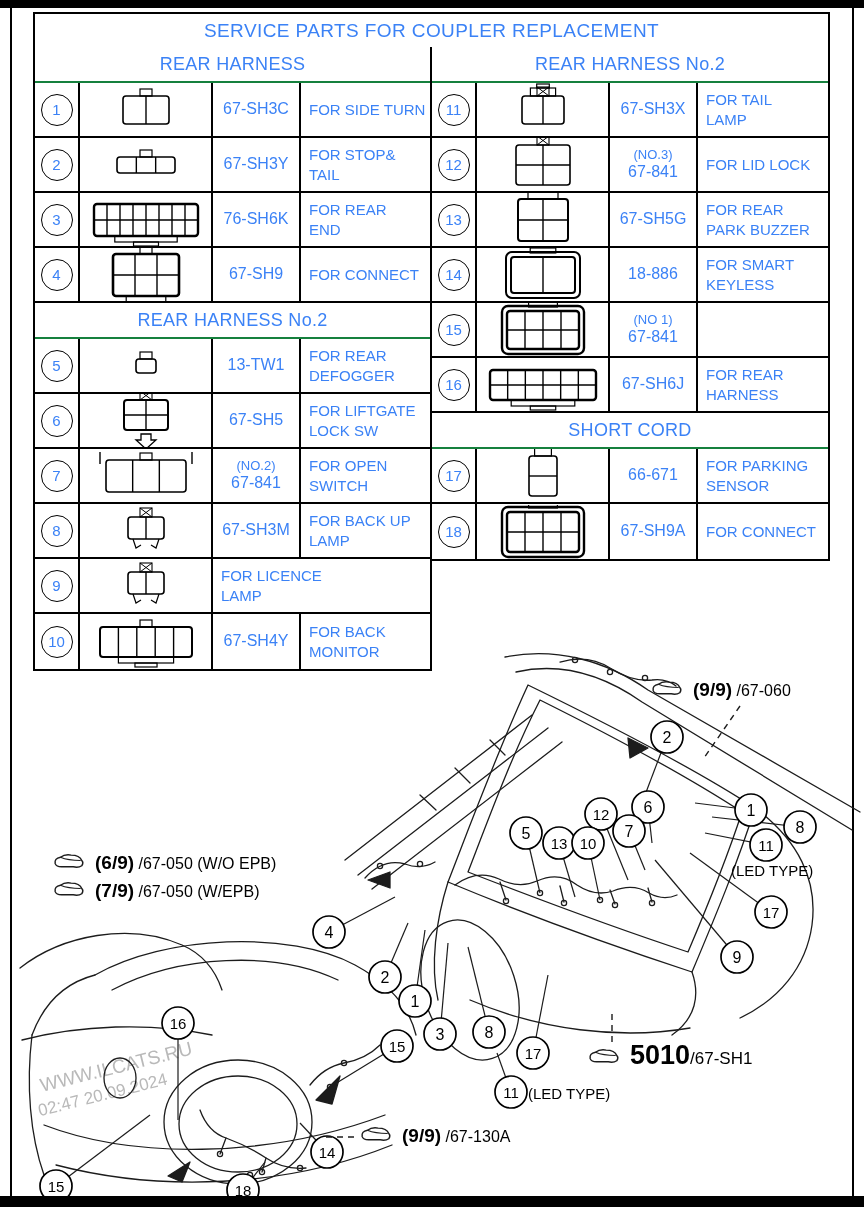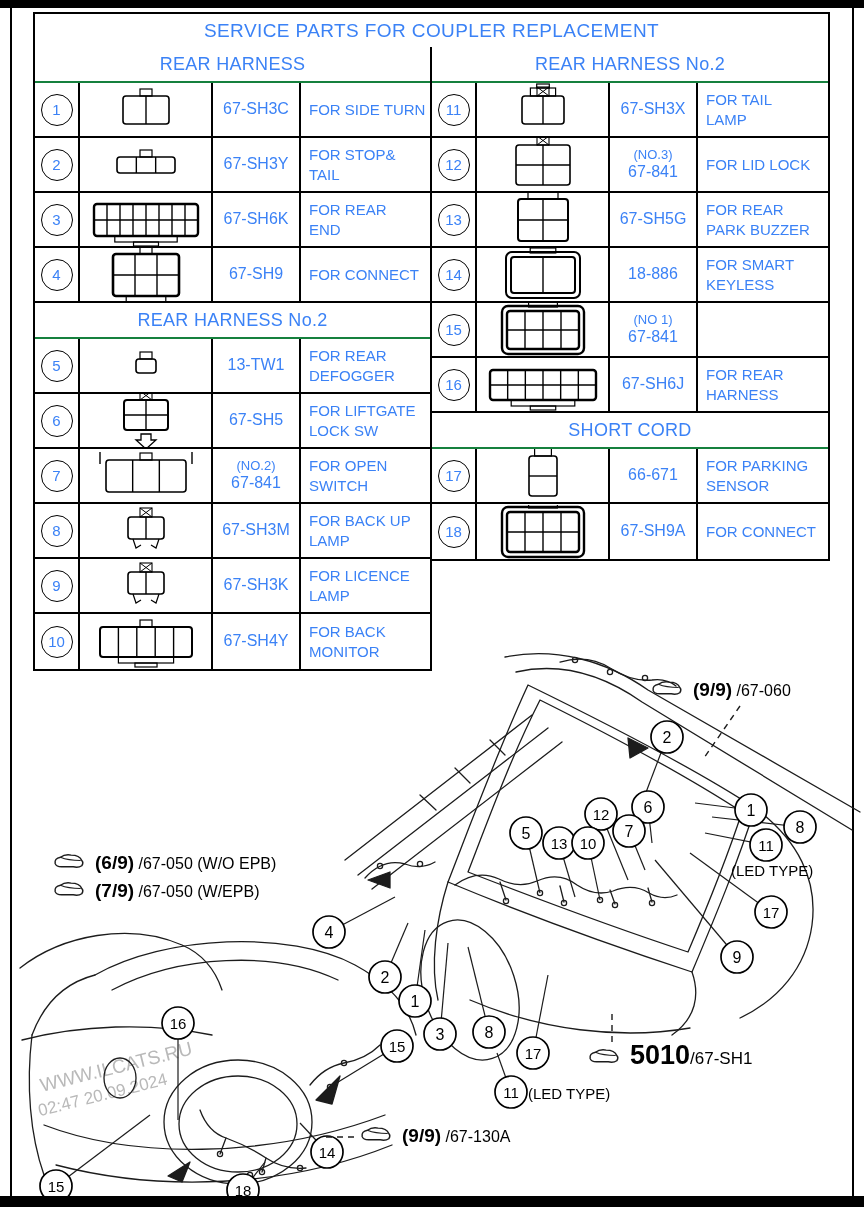--- a/index.html
+++ b/index.html
@@ -100,21 +100,21 @@
             <line x1="73" y1="11" x2="73" y2="43" stroke="#000" fill="none" stroke-width="1.4"></line>
             <line x1="86" y1="11" x2="86" y2="43" stroke="#000" fill="none" stroke-width="1.4"></line>
             <line x1="99" y1="11" x2="99" y2="43" stroke="#000" fill="none" stroke-width="1.4"></line>
             <line x1="8" y1="27" x2="112" y2="27" stroke="#000" fill="none" stroke-width="1.4"></line>
             <rect x="28.8" y="43" width="62.4" height="6" stroke="#000" fill="none" stroke-width="1.2"></rect>
             <rect x="47.519999999999996" y="49" width="24.96" height="4" stroke="#000" fill="none" stroke-width="1.2"></rect>
           </svg>
       </div>
       <div class="cell code">
 
-        <span class="code-main">67-SH6K</span>
+        <span class="code-main">76-SH6K</span>
       </div>
       <div class="cell desc">
           <div>FOR REAR<br>END</div>
         </div>
     </div>
 
     <div class="prow">
       <div class="cell num">
         <div class="circle-num">4</div>
       </div>
@@ -229,24 +229,20 @@
         <div class="circle-num">9</div>
       </div>
       <div class="cell conn">
         <svg width="120" height="54" viewBox="0 0 120 54">
             <rect x="42" y="13" width="36" height="22" rx="3" stroke="#000" fill="none" stroke-width="1.6"></rect>
             <line x1="60" y1="13" x2="60" y2="35" stroke="#000" fill="none" stroke-width="1.4"></line>
             <rect x="54" y="4" width="12" height="9" stroke="#000" fill="none" stroke-width="1.1"></rect>
             <path d="M54,4 l12,9 M66,4 l-12,9" stroke="#000" fill="none" stroke-width="1"></path>
             <path d="M47,35 l3,9 l5,-3 M73,35 l-3,9 l-5,-3" stroke="#000" fill="none" stroke-width="1.2"></path>
           </svg>
-      </div>
-      <div class="cell code">
-
-        <span class="code-main">67-SH3K</span>
       </div>
       <div class="cell desc">
           <div>FOR LICENCE<br>LAMP</div>
         </div>
     </div>
 
     <div class="prow">
       <div class="cell num">
         <div class="circle-num">10</div>
       </div>

